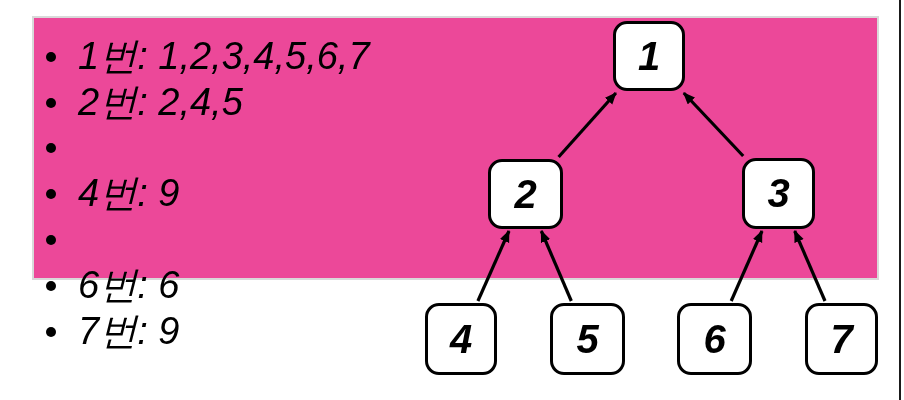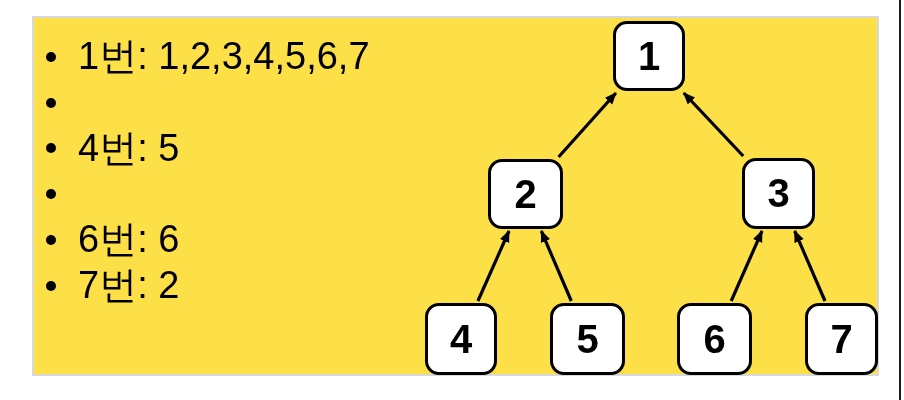--- a/index.html
+++ b/index.html
@@ -13,23 +13,24 @@
     width: 904px;
     height: 400px;
     background: #ffffff;
     overflow: hidden;
   }
   .frame {
     position: absolute;
     left: 32px;
     top: 16px;
     width: 847px;
-    height: 360px;
+    height: 264px;
     border: 2px solid #d9d9d9;
-    background: #fde047;
+    background: #ec4899;
+    font-style: italic;
   }
   .legend-list {
     position: absolute;
     left: 8px;
     top: 16px;
     list-style: none;
   }
   .legend-list li {
     display: flex;
     align-items: center;
@@ -83,35 +84,39 @@
 
 <div class="canvas">
   <div class="frame">
     <ul class="legend-list">
         <li>
           <span class="bullet"></span>
           <span>1번: 1,2,3,4,5,6,7</span>
         </li>
         <li>
           <span class="bullet"></span>
+          <span>2번: 2,4,5</span>
         </li>
         <li>
           <span class="bullet"></span>
-          <span>4번: 5</span>
+        </li>
+        <li>
+          <span class="bullet"></span>
+          <span>4번: 9</span>
         </li>
         <li>
           <span class="bullet"></span>
         </li>
         <li>
           <span class="bullet"></span>
           <span>6번: 6</span>
         </li>
         <li>
           <span class="bullet"></span>
-          <span>7번: 2</span>
+          <span>7번: 9</span>
         </li>
       </ul>
 
     <svg class="edges-svg" width="904" height="400" viewBox="0 0 904 400" xmlns="http://www.w3.org/2000/svg">
       <defs>
         <marker id="arrowhead" markerUnits="userSpaceOnUse" markerWidth="14" markerHeight="12" refX="11" refY="5" orient="auto">
           <path d="M0,0 L12,5 L0,10 z" fill="#000000"></path>
         </marker>
       </defs>
       <g id="edge-group">

